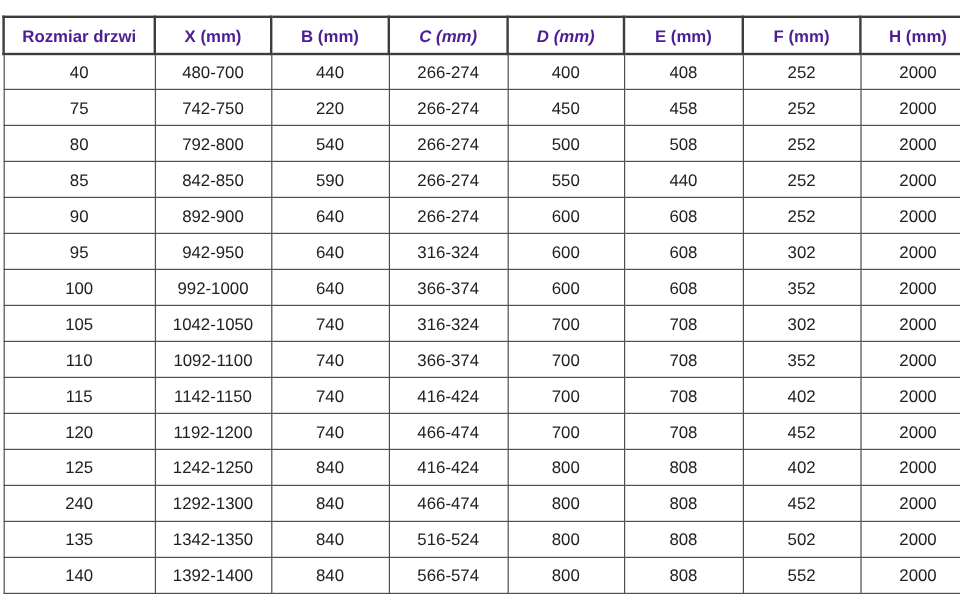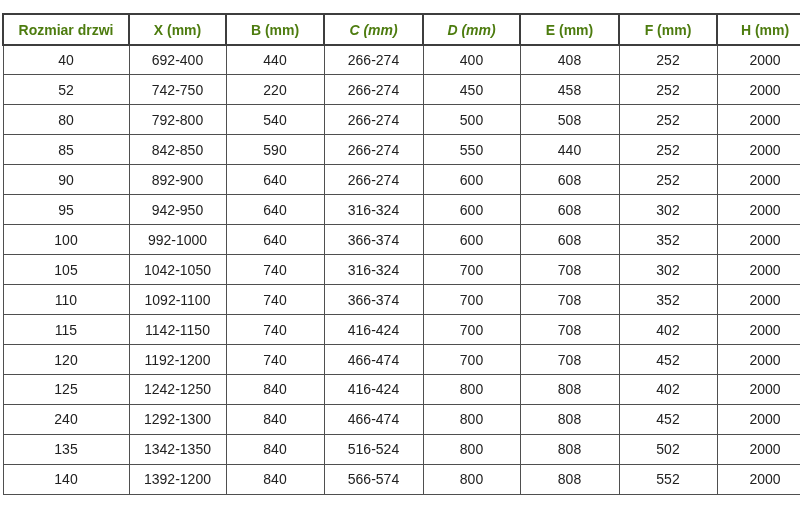--- a/index.html
+++ b/index.html
@@ -20,21 +20,21 @@
     border-collapse: collapse;
     table-layout: fixed;
     width: 795px;
     height: 482px;
     background: #ffffff;
   }
   table.spec th {
     border: 2px solid #3d3d3d;
     font-weight: bold;
     font-size: 14px;
-    color: #4d7c0f;
+    color: #4c1d95;
     text-align: center;
     vertical-align: middle;
     padding: 0;
     background: #ffffff;
   }
   table.spec td {
     border: 1px solid #4f4f4f;
     font-size: 14px;
     font-weight: normal;
     color: #212121;
@@ -68,30 +68,30 @@
           <th>C (mm)</th>
           <th>D (mm)</th>
           <th>E (mm)</th>
           <th>F (mm)</th>
           <th>H (mm)</th>
         </tr>
     </thead>
     <tbody>
         <tr>
           <td>40</td>
-          <td>692-400</td>
+          <td>480-700</td>
           <td>440</td>
           <td>266-274</td>
           <td>400</td>
           <td>408</td>
           <td>252</td>
           <td>2000</td>
         </tr>
         <tr>
-          <td>52</td>
+          <td>75</td>
           <td>742-750</td>
           <td>220</td>
           <td>266-274</td>
           <td>450</td>
           <td>458</td>
           <td>252</td>
           <td>2000</td>
         </tr>
         <tr>
           <td>80</td>
@@ -208,21 +208,21 @@
           <td>1342-1350</td>
           <td>840</td>
           <td>516-524</td>
           <td>800</td>
           <td>808</td>
           <td>502</td>
           <td>2000</td>
         </tr>
         <tr>
           <td>140</td>
-          <td>1392-1200</td>
+          <td>1392-1400</td>
           <td>840</td>
           <td>566-574</td>
           <td>800</td>
           <td>808</td>
           <td>552</td>
           <td>2000</td>
         </tr>
       </tbody>
   </table>
 </div>

